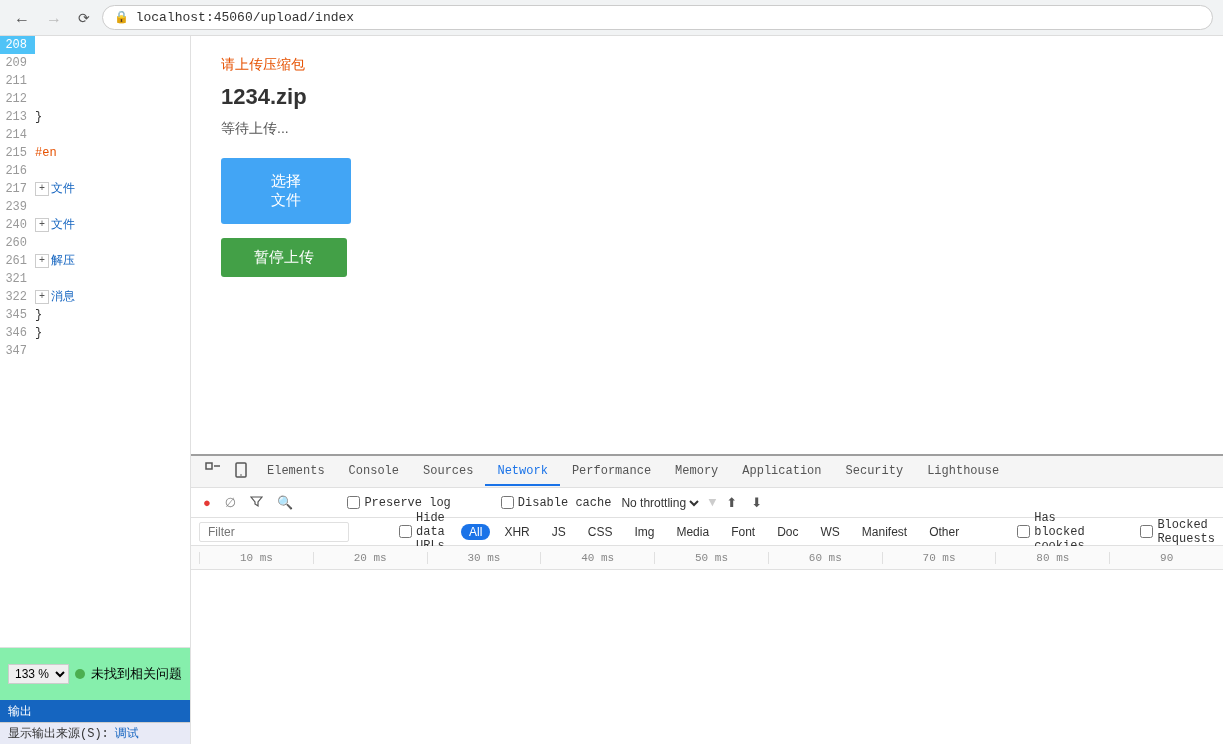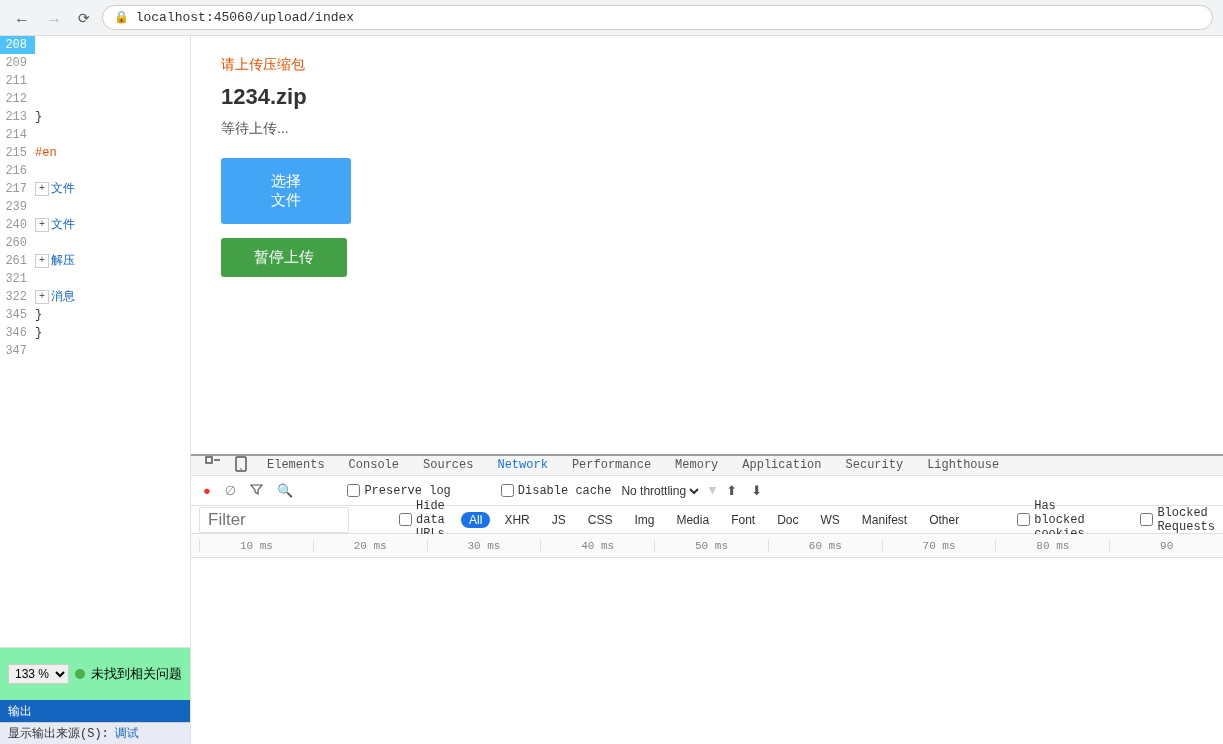--- a/index.html
+++ b/index.html
@@ -180,21 +180,21 @@
       height: 290px;
     }
 
     .devtools-tabs {
       display: flex;
       align-items: center;
       background: #f5f5f5;
       border-bottom: 1px solid #e0e0e0;
       padding: 0 8px;
       gap: 0;
-      height: 20px;
+      height: 32px;
     }
 
     .devtools-icon-btn {
       background: none;
       border: none;
       cursor: pointer;
       padding: 4px 6px;
       color: #555;
       font-size: 14px;
     }
@@ -258,21 +258,21 @@
       padding: 4px 8px;
       background: #fff;
       border-bottom: 1px solid #e0e0e0;
       gap: 6px;
       height: 28px;
     }
 
     .filter-input {
       border: 1px solid #e0e0e0;
       padding: 2px 8px;
-      font-size: 17px;
+      font-size: 12px;
       width: 150px;
       border-radius: 2px;
     }
 
     .filter-tag {
       font-size: 12px;
       padding: 1px 8px;
       cursor: pointer;
       border-radius: 3px;
       border: none;

